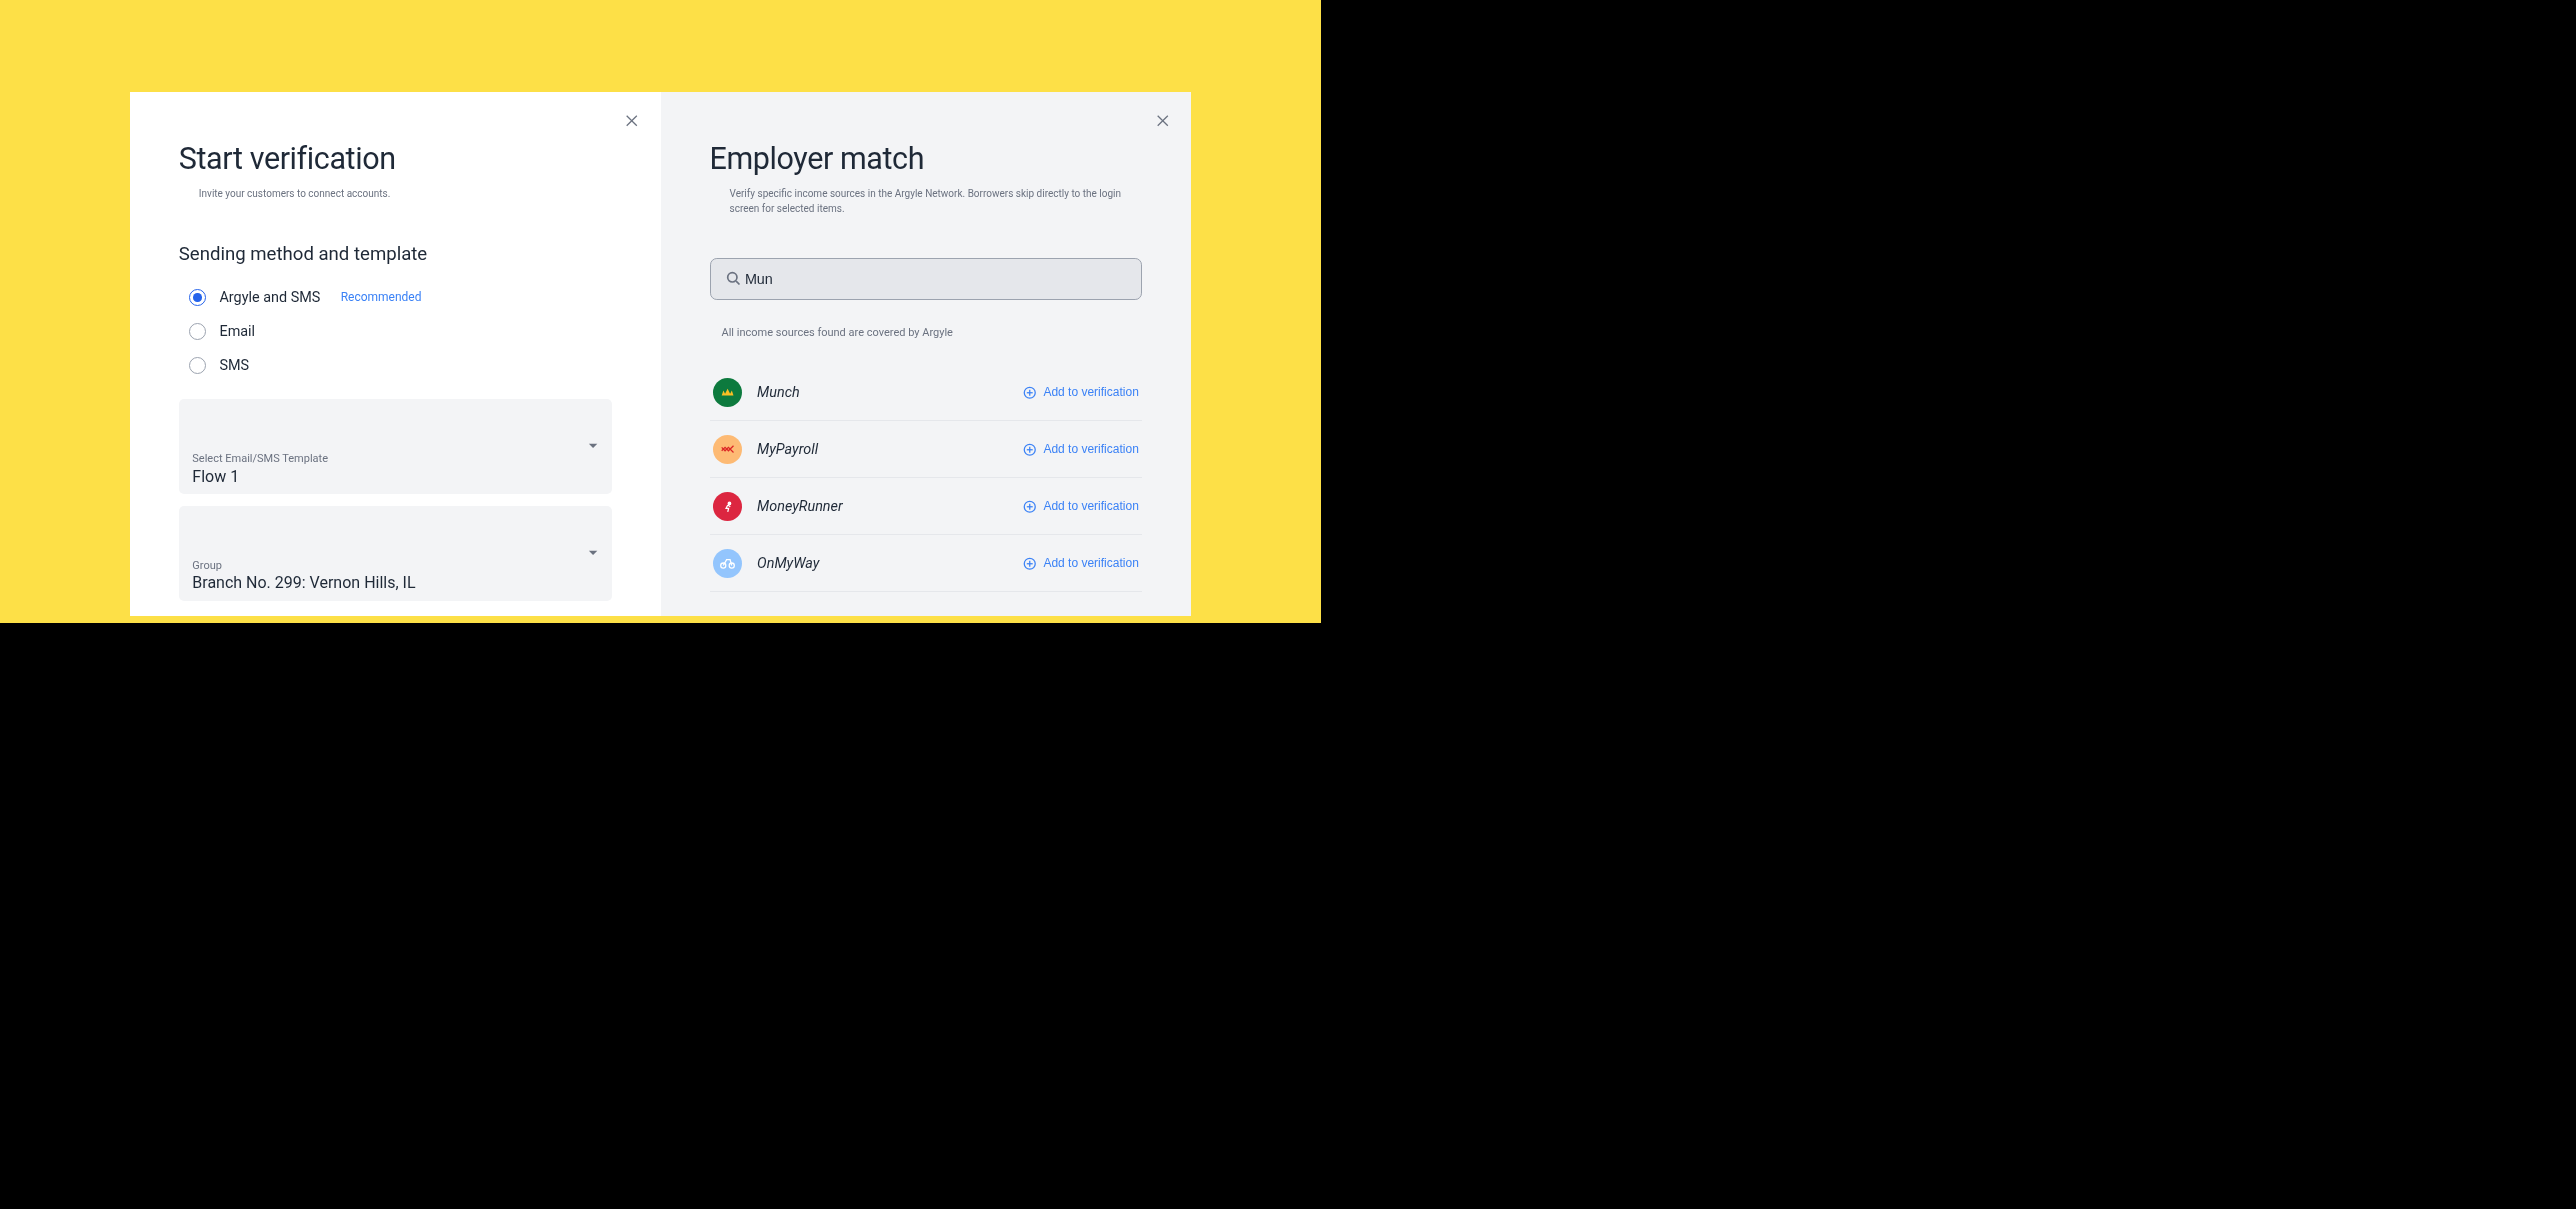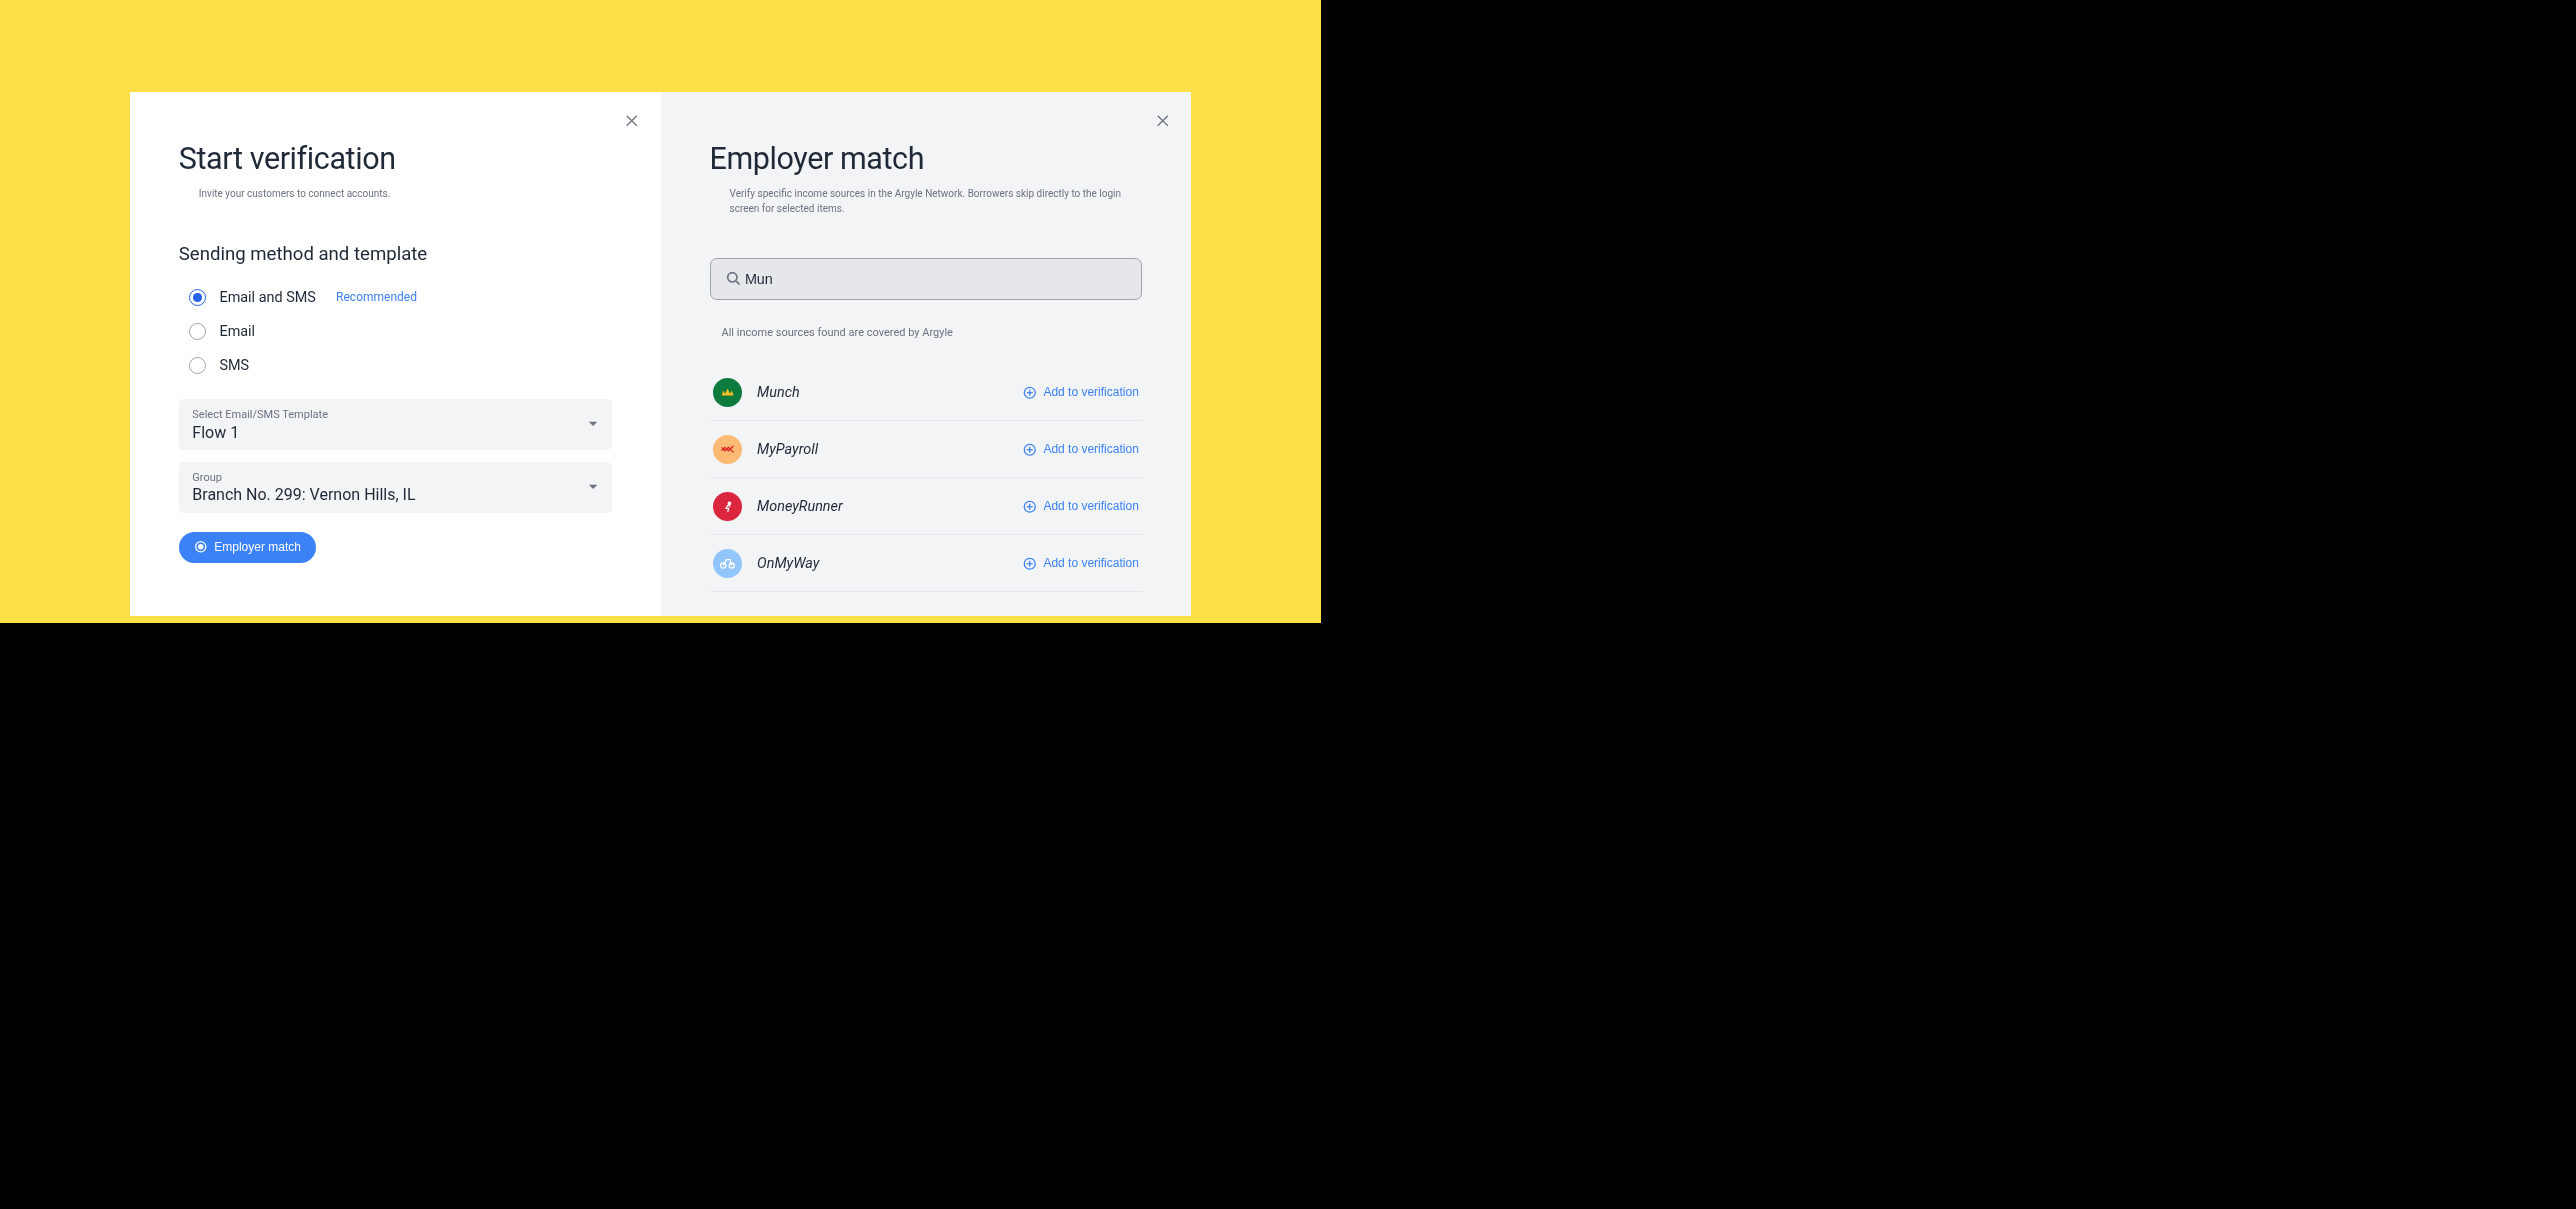--- a/index.html
+++ b/index.html
@@ -144,20 +144,21 @@
       display: flex;
       justify-content: space-between;
       align-items: center;
       cursor: pointer;
     }
     
     .select-field-inner {
       display: flex;
       flex-direction: column;
       gap: 1.7px;
+      margin-top: 44px;
     }
     
     .select-label {
       font-size: 11px;
       color: #6b7280;
     }
     
     .select-value {
       font-size: 16px;
       color: #1f2937;
@@ -283,21 +284,21 @@
       </div>
       
       <h1 class="panel-title">Start verification</h1>
       <p class="panel-subtitle">Invite your customers to connect accounts.</p>
       
       <h2 class="section-heading">Sending method and template</h2>
       
       <div class="radio-group">
         <div class="radio-option">
           <span class="radio-circle selected"></span>
-          <span class="radio-label">Email and SMS</span>
+          <span class="radio-label">Argyle and SMS</span>
           <span class="recommended-tag">Recommended</span>
         </div>
         <div class="radio-option">
           <span class="radio-circle"></span>
           <span class="radio-label">Email</span>
         </div>
         <div class="radio-option">
           <span class="radio-circle"></span>
           <span class="radio-label">SMS</span>
         </div>

